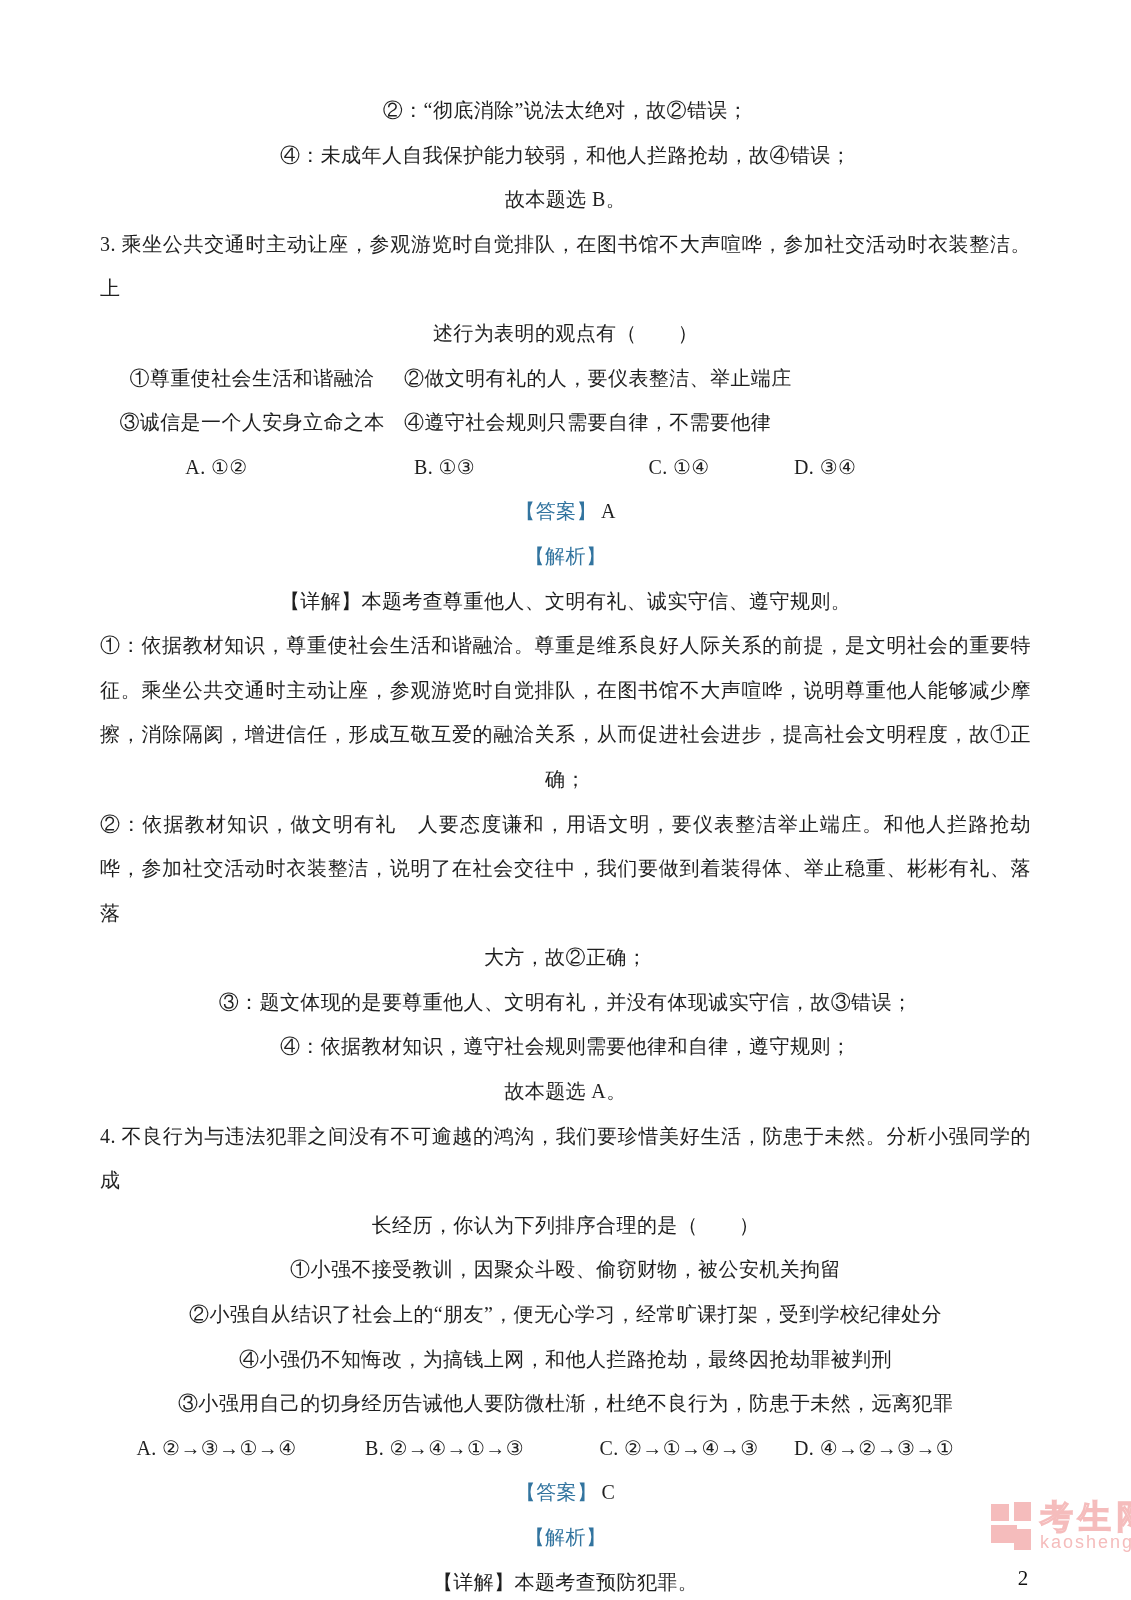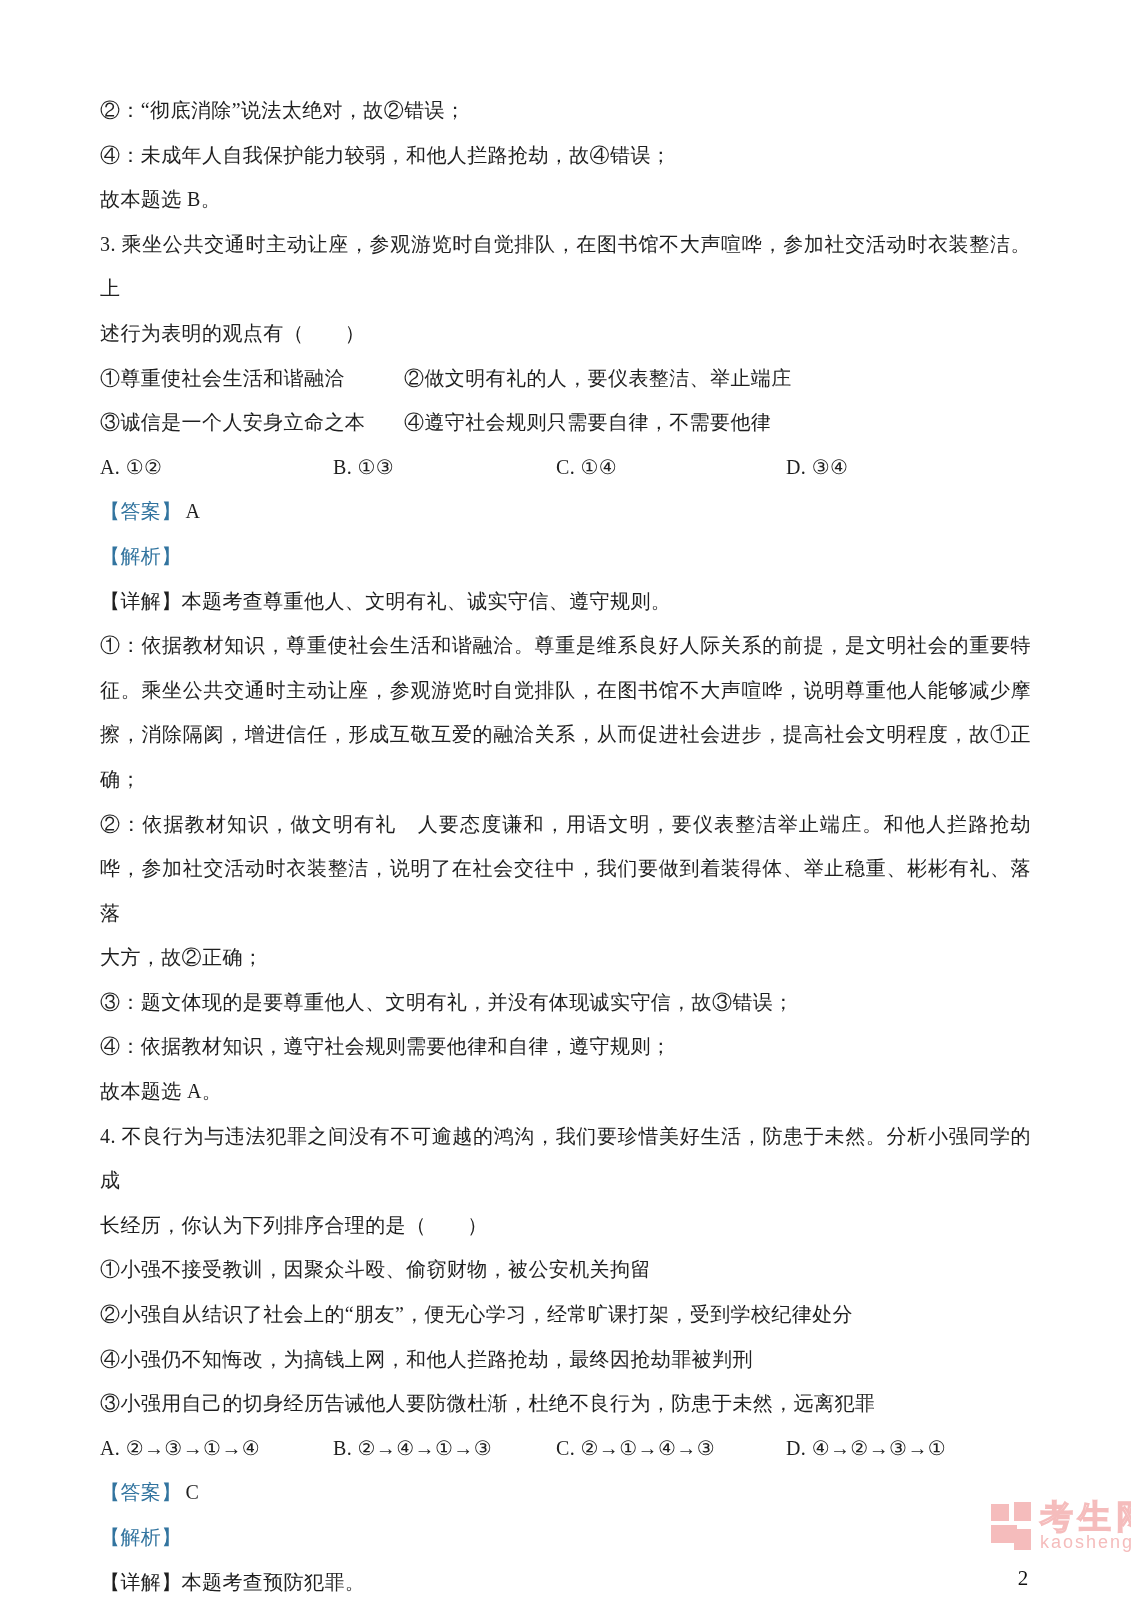--- a/index.html
+++ b/index.html
@@ -22,31 +22,31 @@
   }
   .content {
     position: absolute;
     left: 100px;
     top: 88px;
     width: 931px;
     font-size: 20px;
     line-height: 44.6px;
     letter-spacing: 0.4px;
   }
-  .line { min-height: 44.6px; white-space: nowrap; }
+  .line { min-height: 44.6px; white-space: nowrap; text-align: center; }
   .line.fill { white-space: normal; text-align: justify; text-align-last: justify; overflow: hidden; }
   .marker { color: var(--accent); }
   .answer-value { color: var(--text); margin-left: 4px; }
   .pair { display: flex; }
   .pair-left { width: 304px; flex: none; }
   .options { display: flex; }
   .option { flex: none; }
   .option:nth-child(1) { width: 233px; }
   .option:nth-child(2) { width: 223px; }
-  .option:nth-child(3) { width: 230px; }
+  .option:nth-child(3) { width: 230px; margin-left: 8px; }
   .option:nth-child(4) { width: auto; }
 
   .watermark {
     position: absolute;
     left: 944px;
     top: 1500px;
     display: flex;
     align-items: flex-end;
     padding-left: 47px;
   }

